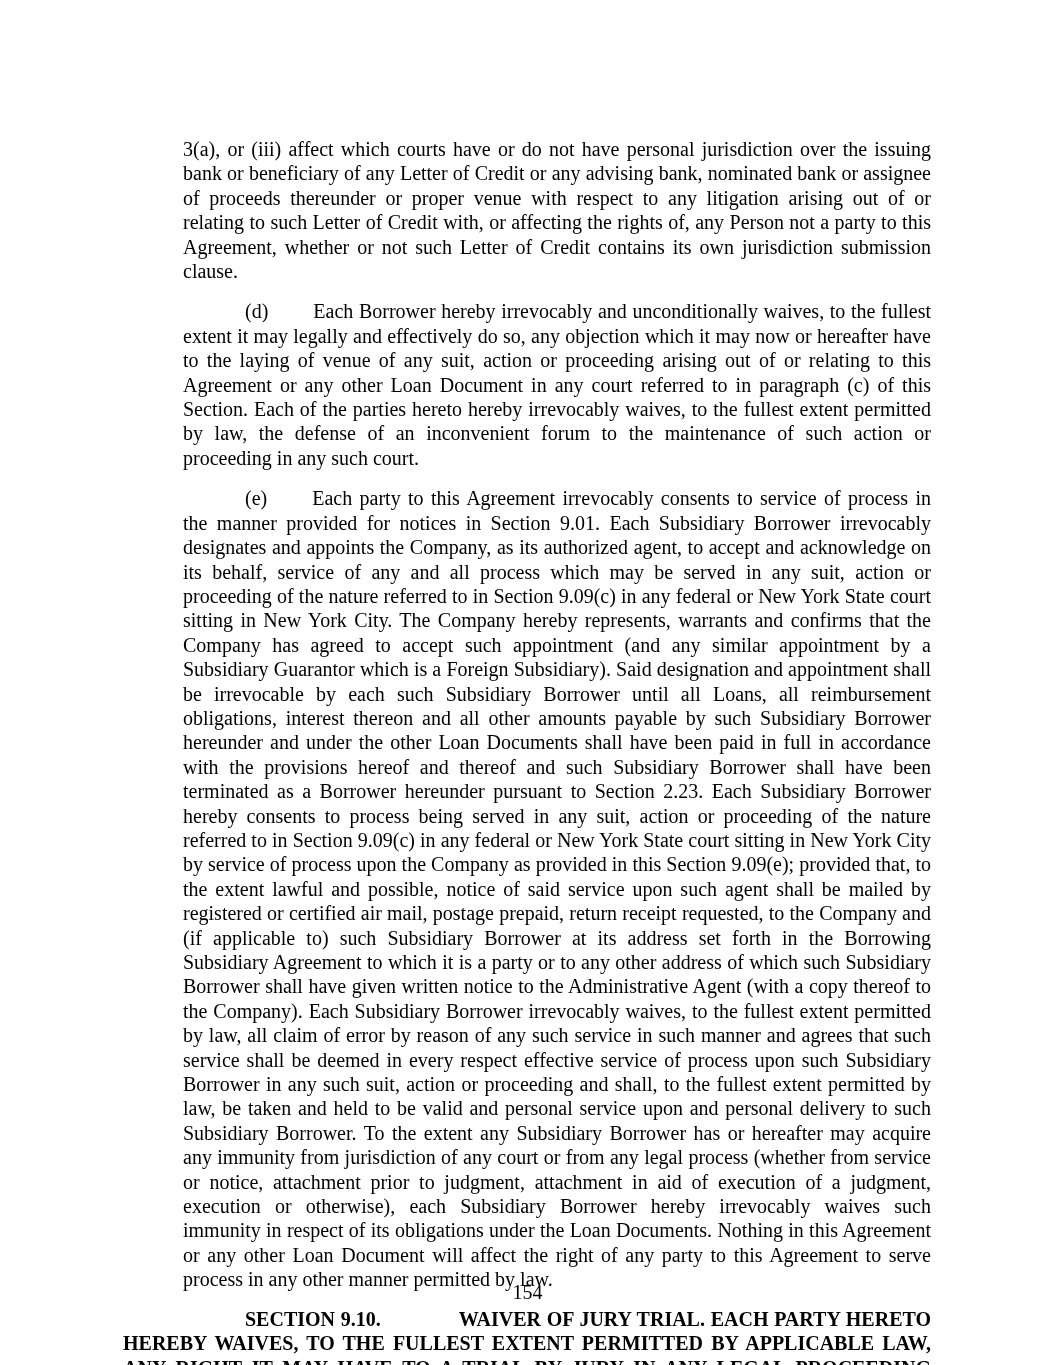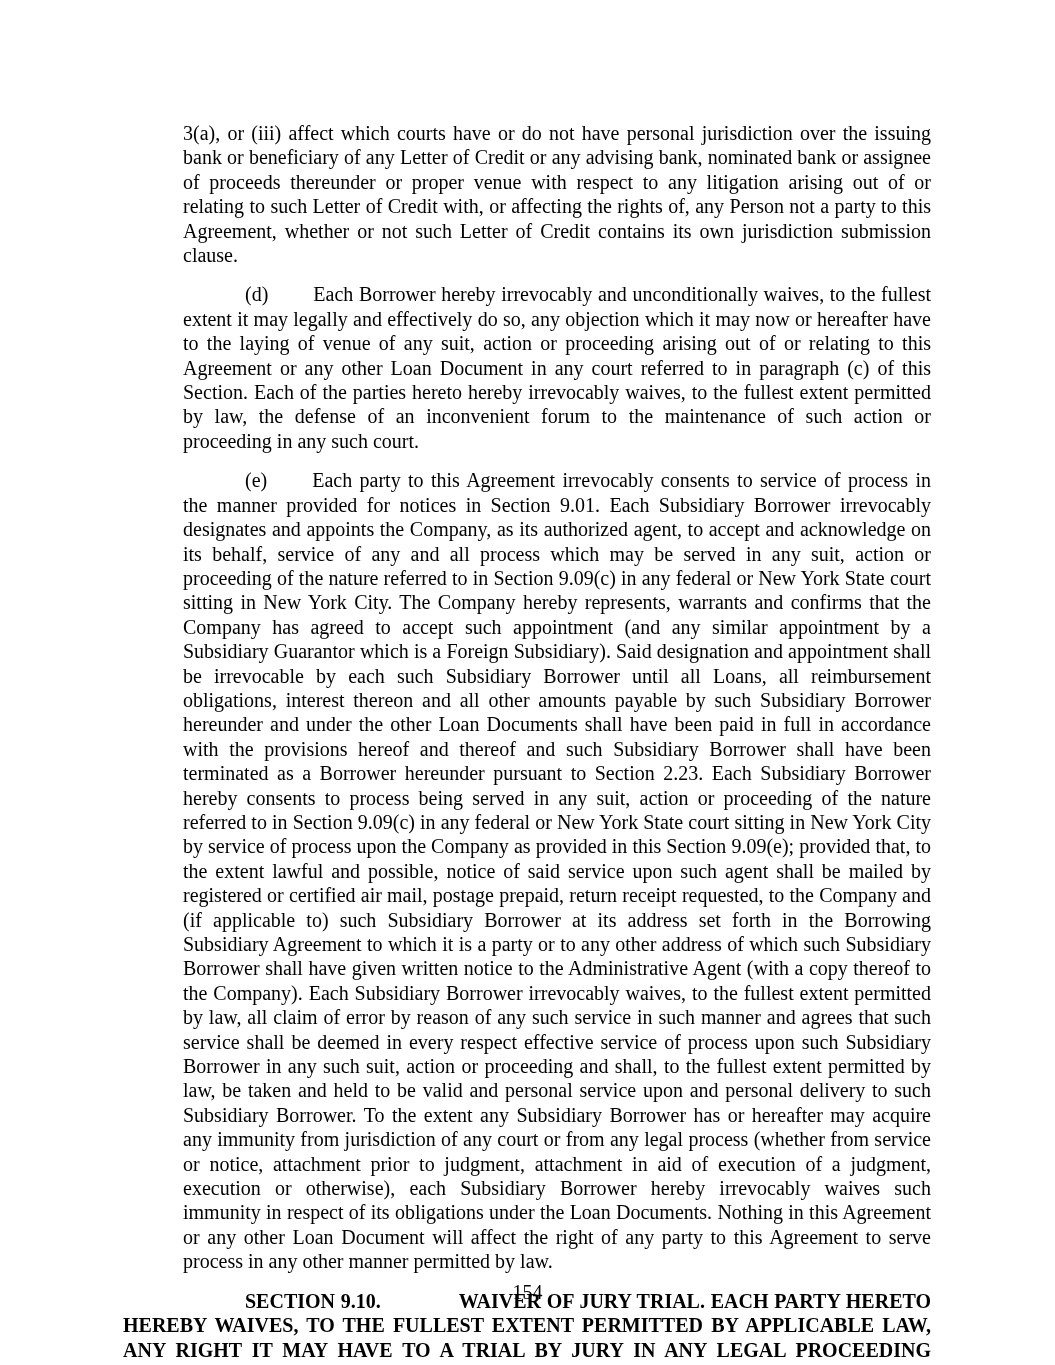--- a/index.html
+++ b/index.html
@@ -17,21 +17,21 @@
     font-family: "Liberation Serif", "DejaVu Serif", serif;
     overflow: hidden;
   }
   .content {
     position: absolute;
     left: 123px;
     top: 121px;
     width: 808px;
   }
   p.para {
-    margin: 0 0 15px 60px;
+    margin: 16px 0 15px 60px;
     font-size: 20px;
     line-height: 24.4px;
     text-align: justify;
     text-justify: inter-word;
     hyphens: none;
     -webkit-hyphens: none;
   }
   p.para.first-indent {
     text-indent: 62px;
   }

